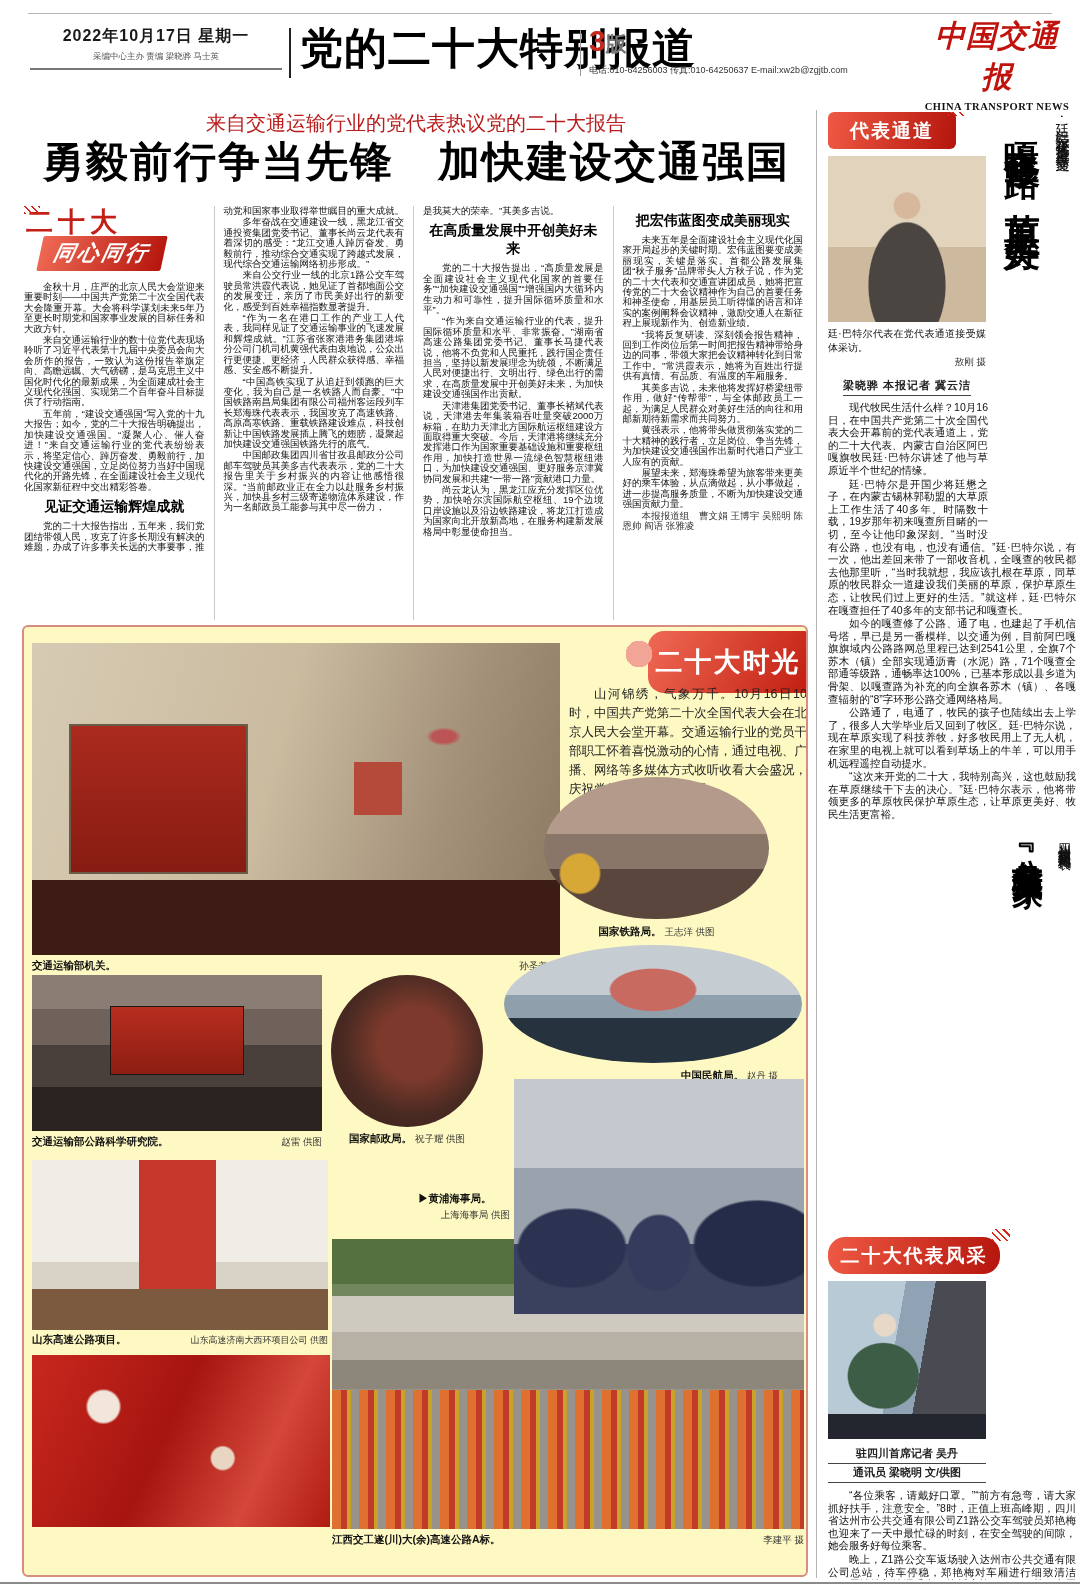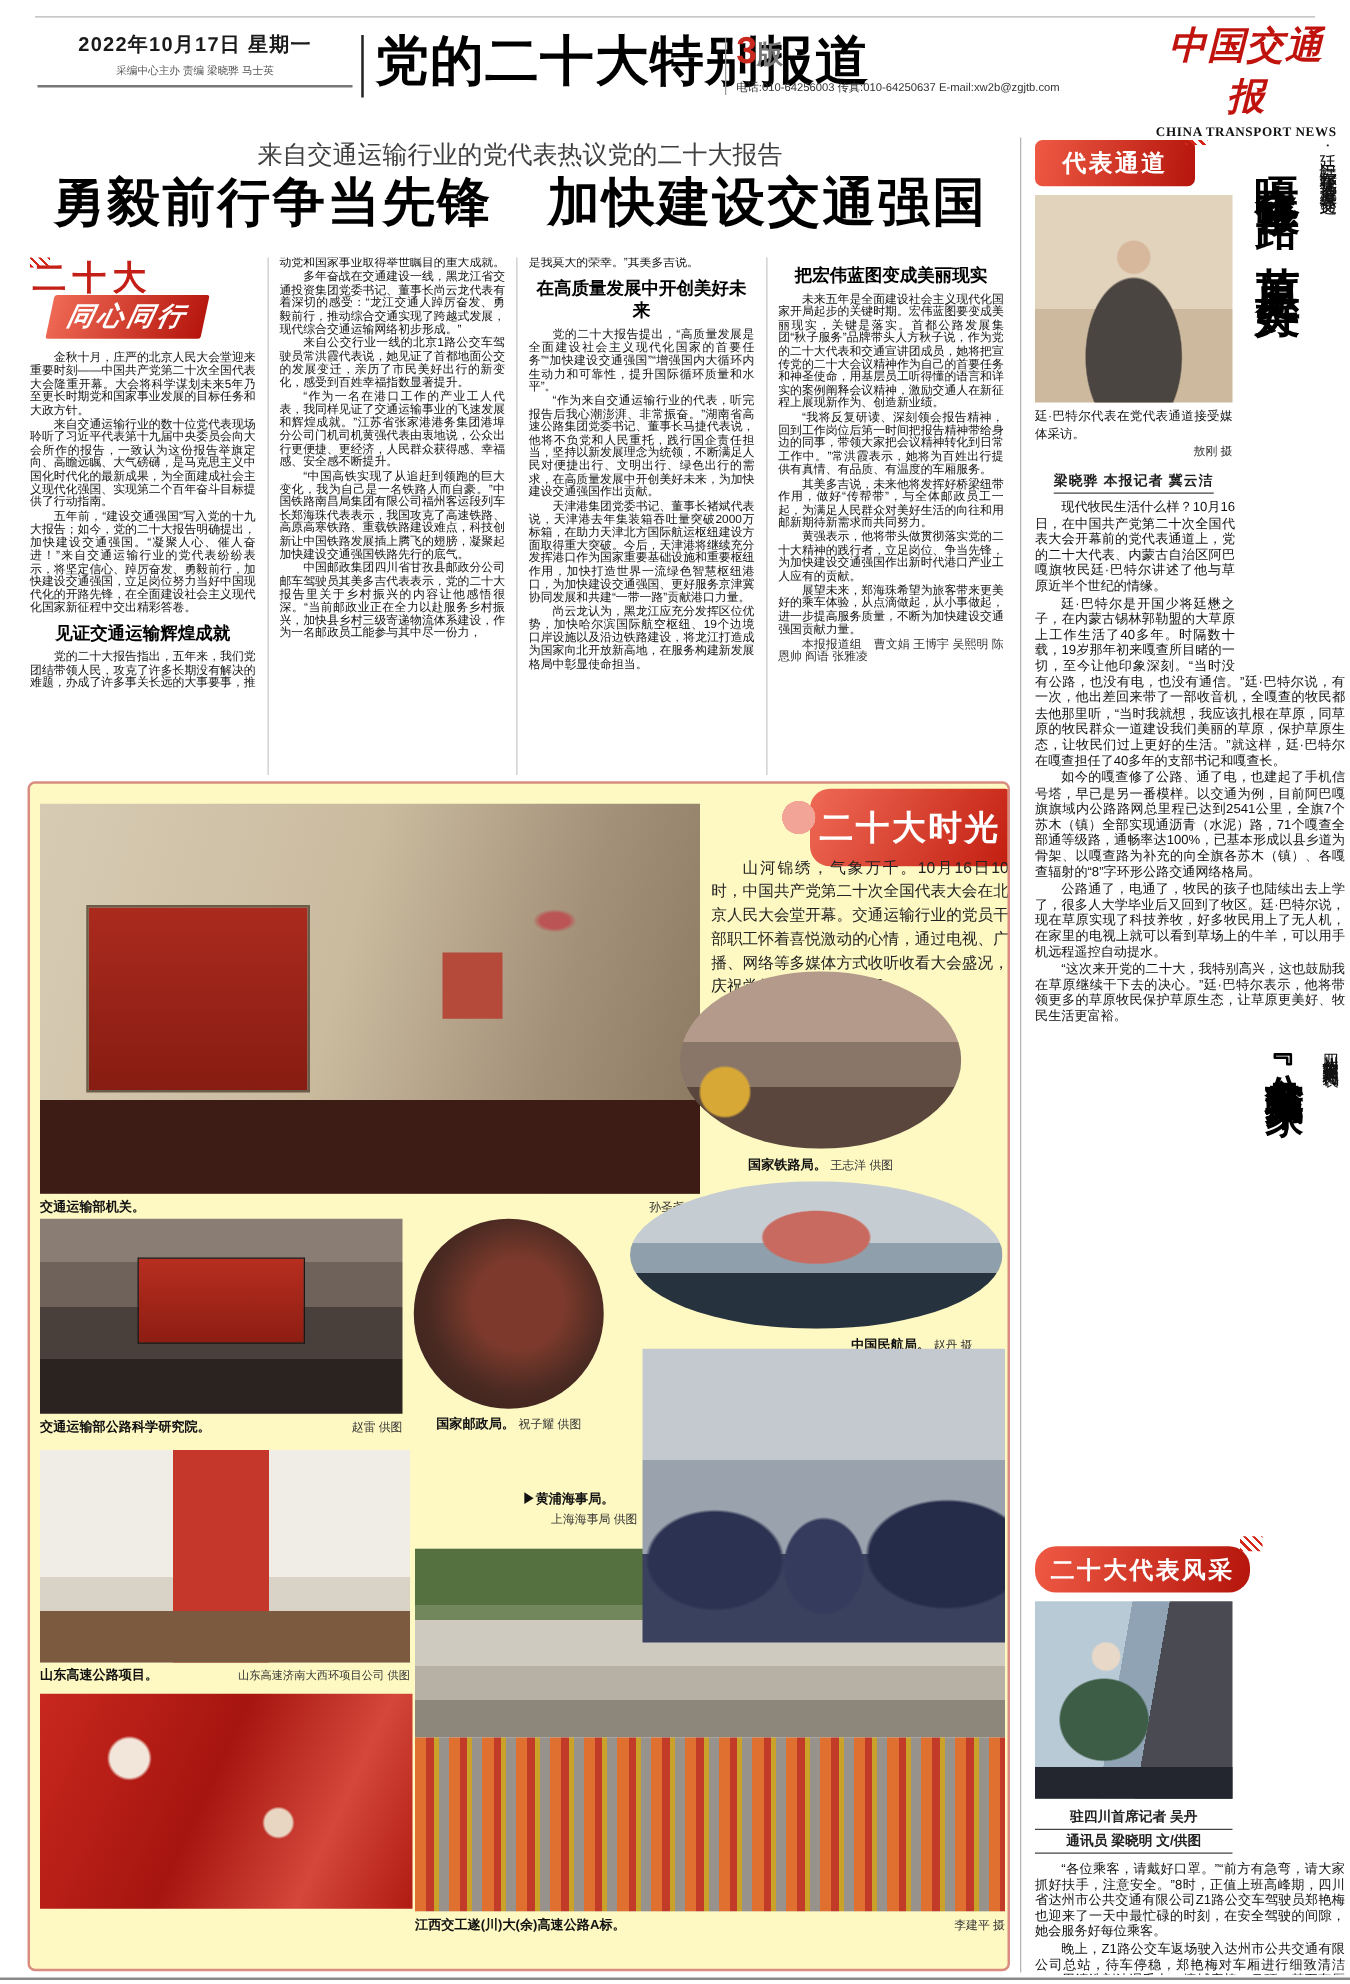--- a/index.html
+++ b/index.html
@@ -24,21 +24,21 @@
   #pageno .n { color:#c8281e; font-size:30px; }
   #pageno .z { color:#777; font-size:21px; }
   #contact { left:589px; top:64px; font-size:9px; color:#333; white-space:nowrap; }
   #brand { left:922px; top:16px; width:150px; text-align:center; }
   #brand .cn { color:#c0130e; font-size:30px; font-weight:900; font-style:italic;
                font-family:"Liberation Serif", serif; letter-spacing:1px; }
   #brand .en { font-size:10.5px; font-weight:700; letter-spacing:.5px; margin-top:3px;
                font-family:"Liberation Serif", serif; color:#111; }
 
   
-  #kicker { left:22px; top:110px; width:788px; text-align:center; font-size:20px; color:#404040; }
+  #kicker { left:22px; top:110px; width:788px; text-align:center; font-size:20px; color:#b91c1c; }
   #headline { left:22px; top:134px; width:788px; text-align:center;
               font-size:42px; font-weight:900; letter-spacing:2px; color:#000; }
 
   
   #art { left:22px; top:206px; width:790px; height:414px; display:flex; }
   #art .col { flex:1 1 0; padding:0 9px; overflow:hidden; border-left:1px solid #c9c9c9; }
   #art .col:first-child { border-left:none; padding-left:2px; }
   #art p { font-size:9.5px; line-height:10.4px; text-align:justify; text-indent:2em;
            color:#111; margin-bottom:1px; }
   #art p.cont { text-indent:0; }
@@ -210,21 +210,21 @@
     <p>多年奋战在交通建设一线，黑龙江省交通投资集团党委书记、董事长尚云龙代表有着深切的感受：“龙江交通人踔厉奋发、勇毅前行，推动综合交通实现了跨越式发展，现代综合交通运输网络初步形成。”</p>
     <p>来自公交行业一线的北京1路公交车驾驶员常洪霞代表说，她见证了首都地面公交的发展变迁，亲历了市民美好出行的新变化，感受到百姓幸福指数显著提升。</p>
     <p>“作为一名在港口工作的产业工人代表，我同样见证了交通运输事业的飞速发展和辉煌成就。”江苏省张家港港务集团港埠分公司门机司机黄强代表由衷地说，公众出行更便捷、更经济，人民群众获得感、幸福感、安全感不断提升。</p>
     <p>“中国高铁实现了从追赶到领跑的巨大变化，我为自己是一名铁路人而自豪。”中国铁路南昌局集团有限公司福州客运段列车长郑海珠代表表示，我国攻克了高速铁路、高原高寒铁路、重载铁路建设难点，科技创新让中国铁路发展插上腾飞的翅膀，凝聚起加快建设交通强国铁路先行的底气。</p>
     <p>中国邮政集团四川省甘孜县邮政分公司邮车驾驶员其美多吉代表表示，党的二十大报告里关于乡村振兴的内容让他感悟很深。“当前邮政业正在全力以赴服务乡村振兴，加快县乡村三级寄递物流体系建设，作为一名邮政员工能参与其中尽一份力，</p>
   </div>
   <div class="col">
     <p class="cont">是我莫大的荣幸。”其美多吉说。</p>
     <h4>在高质量发展中开创美好未来</h4>
     <p>党的二十大报告提出，“高质量发展是全面建设社会主义现代化国家的首要任务”“加快建设交通强国”“增强国内大循环内生动力和可靠性，提升国际循环质量和水平”。</p>
-    <p>“作为来自交通运输行业的代表，听完报告后我心潮澎湃、非常振奋。”湖南省高速公路集团党委书记、董事长马捷代表说，他将不负党和人民重托，践行国企责任担当，坚持以新发展理念为统领，不断满足人民对便捷出行、文明出行、绿色出行的需求，在高质量发展中开创美好未来，为加快建设交通强国作出贡献。</p>
+    <p>“作为来自交通运输行业的代表，提升国际循环质量和水平、非常振奋。”湖南省高速公路集团党委书记、董事长马捷代表说，他将不负党和人民重托，践行国企责任担当，坚持以新发展理念为统领，不断满足人民对便捷出行、文明出行、绿色出行的需求，在高质量发展中开创美好未来，为加快建设交通强国作出贡献。</p>
     <p>天津港集团党委书记、董事长褚斌代表说，天津港去年集装箱吞吐量突破2000万标箱，在助力天津北方国际航运枢纽建设方面取得重大突破。今后，天津港将继续充分发挥港口作为国家重要基础设施和重要枢纽作用，加快打造世界一流绿色智慧枢纽港口，为加快建设交通强国、更好服务京津冀协同发展和共建“一带一路”贡献港口力量。</p>
     <p>尚云龙认为，黑龙江应充分发挥区位优势，加快哈尔滨国际航空枢纽、19个边境口岸设施以及沿边铁路建设，将龙江打造成为国家向北开放新高地，在服务构建新发展格局中彰显使命担当。</p>
   </div>
   <div class="col">
     <h4>把宏伟蓝图变成美丽现实</h4>
     <p>未来五年是全面建设社会主义现代化国家开局起步的关键时期。宏伟蓝图要变成美丽现实，关键是落实。首都公路发展集团“秋子服务”品牌带头人方秋子说，作为党的二十大代表和交通宣讲团成员，她将把宣传党的二十大会议精神作为自己的首要任务和神圣使命，用基层员工听得懂的语言和详实的案例阐释会议精神，激励交通人在新征程上展现新作为、创造新业绩。</p>
     <p>“我将反复研读、深刻领会报告精神，回到工作岗位后第一时间把报告精神带给身边的同事，带领大家把会议精神转化到日常工作中。”常洪霞表示，她将为百姓出行提供有真情、有品质、有温度的车厢服务。</p>
     <p>其美多吉说，未来他将发挥好桥梁纽带作用，做好“传帮带”，与全体邮政员工一起，为满足人民群众对美好生活的向往和用邮新期待新需求而共同努力。</p>
     <p>黄强表示，他将带头做贯彻落实党的二十大精神的践行者，立足岗位、争当先锋，为加快建设交通强国作出新时代港口产业工人应有的贡献。</p>
     <p>展望未来，郑海珠希望为旅客带来更美好的乘车体验，从点滴做起，从小事做起，进一步提高服务质量，不断为加快建设交通强国贡献力量。</p>

